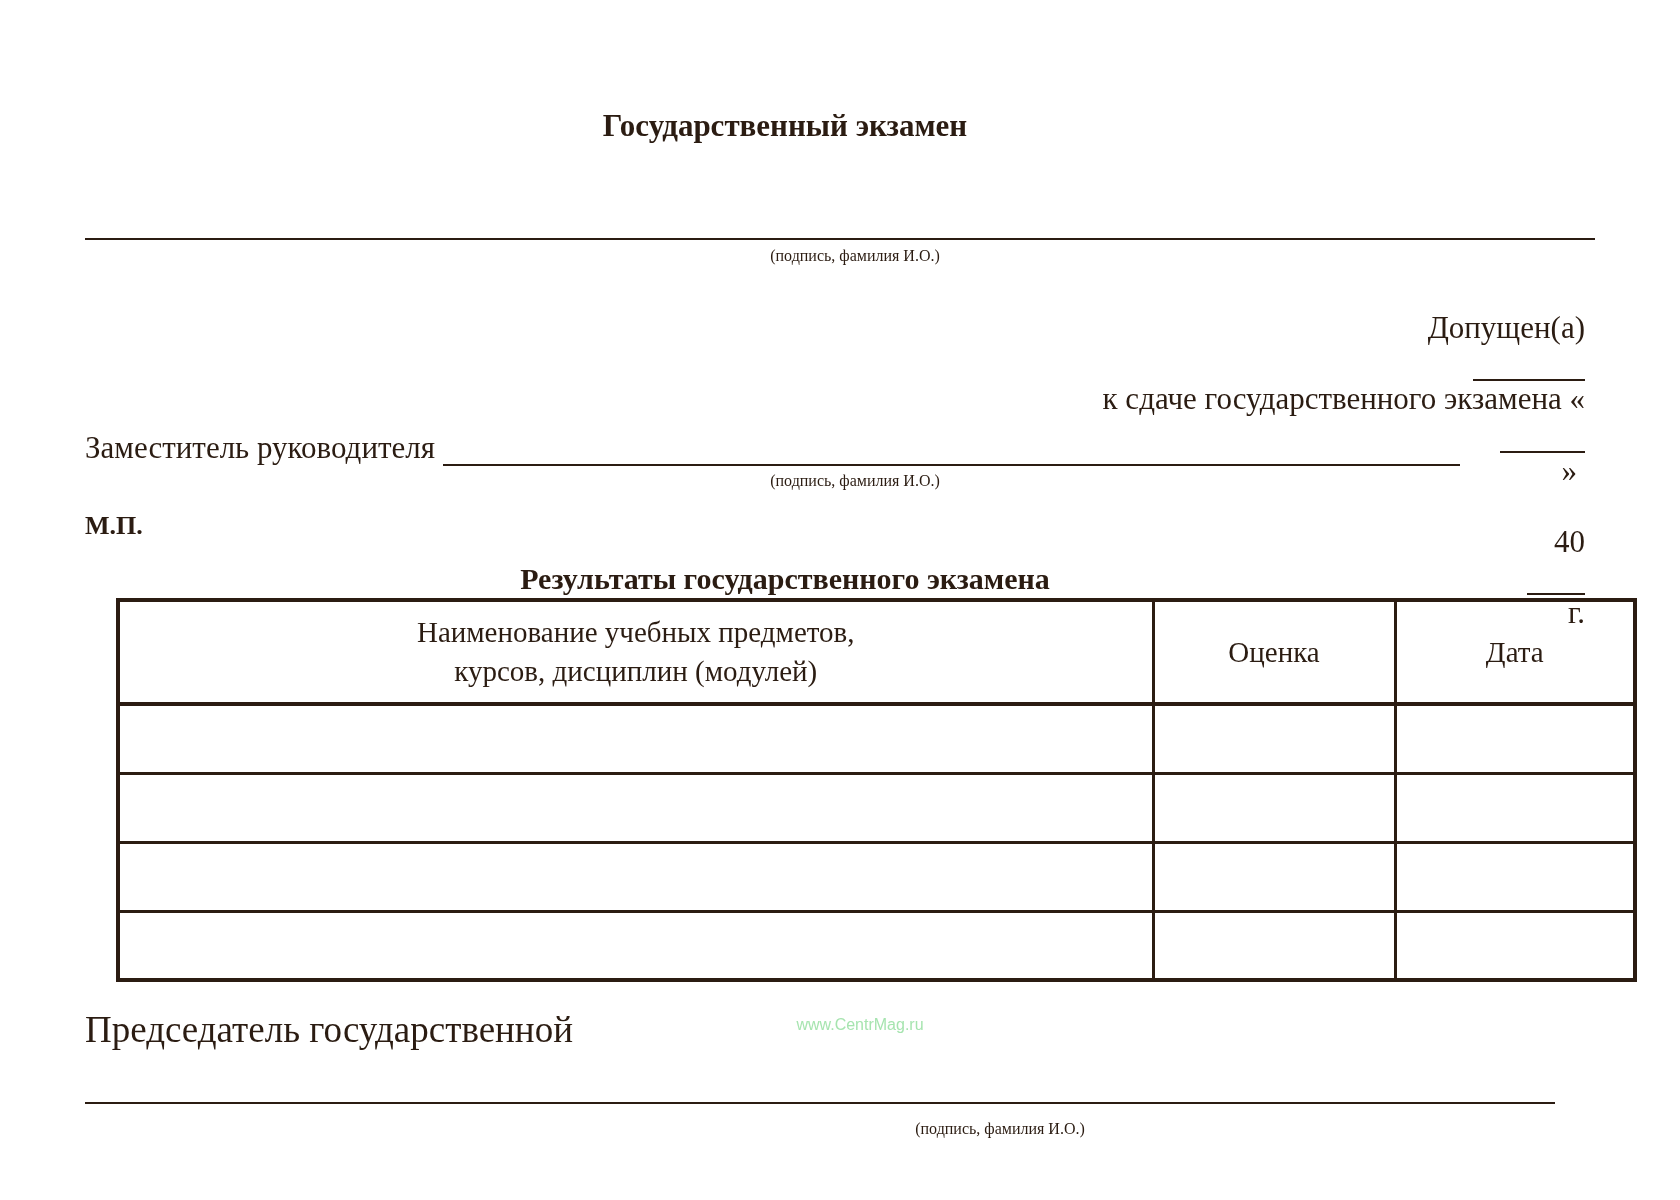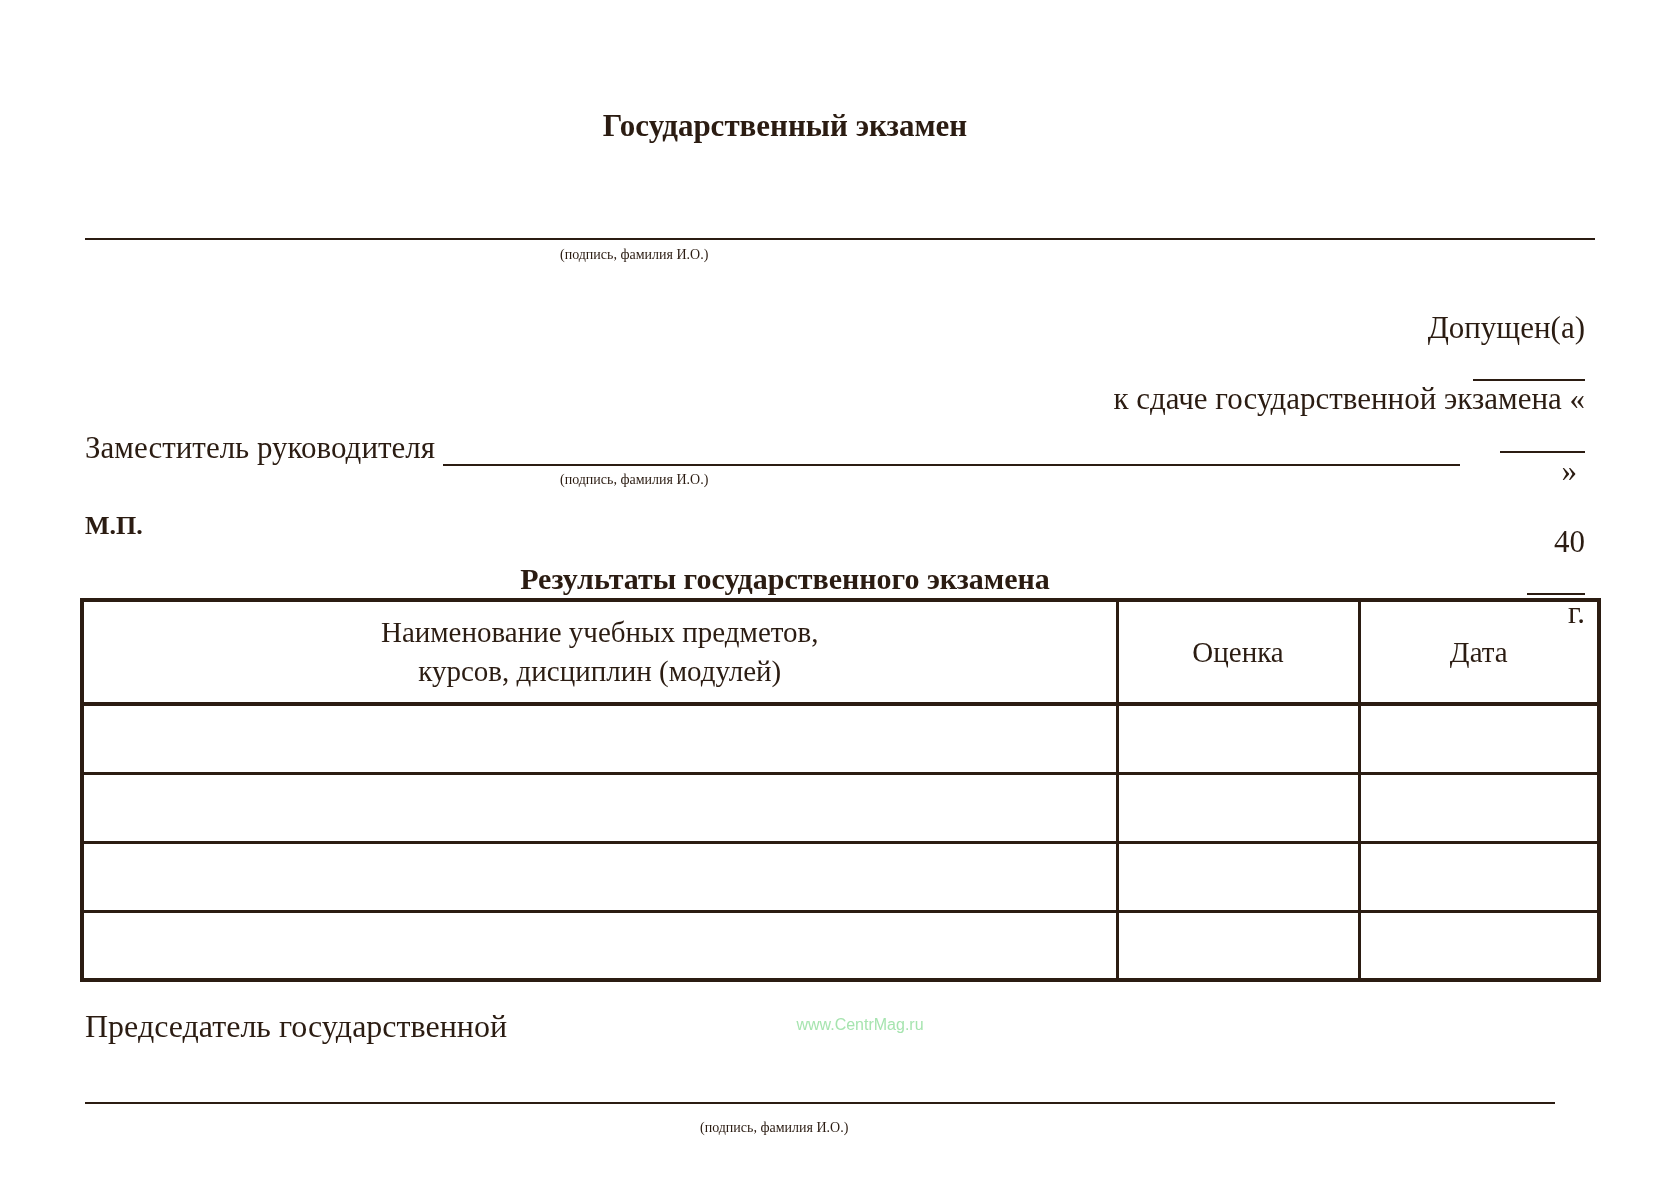--- a/index.html
+++ b/index.html
@@ -25,21 +25,21 @@
     white-space:nowrap;
   }
   .blank{
     display:inline-block;
     border-bottom:2px solid var(--ink);
     height:1.15em;
     flex:0 0 auto;
   }
   .blank.grow{flex:1 1 auto;}
   .caption{
-    font-size:14px;text-align:left;line-height:1.1;
+    font-size:16px;text-align:center;line-height:1.1;
   }
   .row-student{top:204px;left:85px;right:85px;}
   .cap-1{top:247px;left:560px;width:590px;}
   .row-admitted{top:310px;left:85px;right:95px;flex-direction:column;}
   .row-deputy{top:430px;left:85px;right:220px;}
   .cap-2{top:472px;left:560px;width:590px;}
   .stamp{top:502px;left:85px;font-size:26px;font-weight:bold;margin-top:9px;}
   .results-title{
     top:562px;left:0;width:1570px;
     text-align:center;font-size:30px;font-weight:bold;
@@ -49,26 +49,26 @@
     border-collapse:collapse;
     width:1517px;
     table-layout:fixed;
   }
   table.results th,table.results td{
     border:3px solid var(--ink);
     font-size:29px;font-weight:normal;
     text-align:center;vertical-align:middle;
     padding:0;
   }
-  table.results{border:4px solid var(--ink);}
+  table.results{border:4px solid var(--ink);margin-left:36px;}
   table.results thead th{height:104px;}
   table.results thead{border-bottom:4px solid var(--ink);}
   table.results tbody td{height:69px;}
   .hdr-2line div{line-height:1.35;}
-  .chair-1{top:1008px;left:85px;font-size:32px;}
+  .chair-1{top:1008px;left:85px;font-size:37px;}
   .row-chair{top:1068px;left:85px;right:125px;}
   .cap-3{top:1120px;left:700px;width:600px;}
   .watermark{
     top:1016px;left:690px;width:340px;
     text-align:center;
     font-family:"Liberation Sans","DejaVu Sans",sans-serif;
     font-size:16px;
     color:var(--wm);
   }
   .seg{flex:0 0 auto;}
@@ -81,21 +81,21 @@
 <div class="abs doc-title">Государственный экзамен</div>
 
 <div class="abs fill-row row-student">
   <span class="blank grow"></span>
 </div>
 <div class="abs caption cap-1">(подпись, фамилия И.О.)</div>
 
 <div class="abs fill-row row-admitted">
   <span class="seg">Допущен(а)</span>
   <span class="blank" style="width:112px;"></span>
-  <span class="seg" style="margin-left:10px;">к сдаче государственной экзамена «</span>
+  <span class="seg" style="margin-left:10px;">к сдаче государственного экзамена «</span>
   <span class="blank" style="width:85px;"></span>
   <span class="seg mr8">»</span>
   <span class="blank grow ml8 mr8"></span>
   <span class="seg" style="margin-left:6px;">40</span>
   <span class="blank" style="width:58px;"></span>
   <span class="seg" style="margin-left:10px;">г.</span>
 </div>
 
 <div class="abs fill-row row-deputy">
   <span class="seg mr8">Заместитель руководителя</span>

